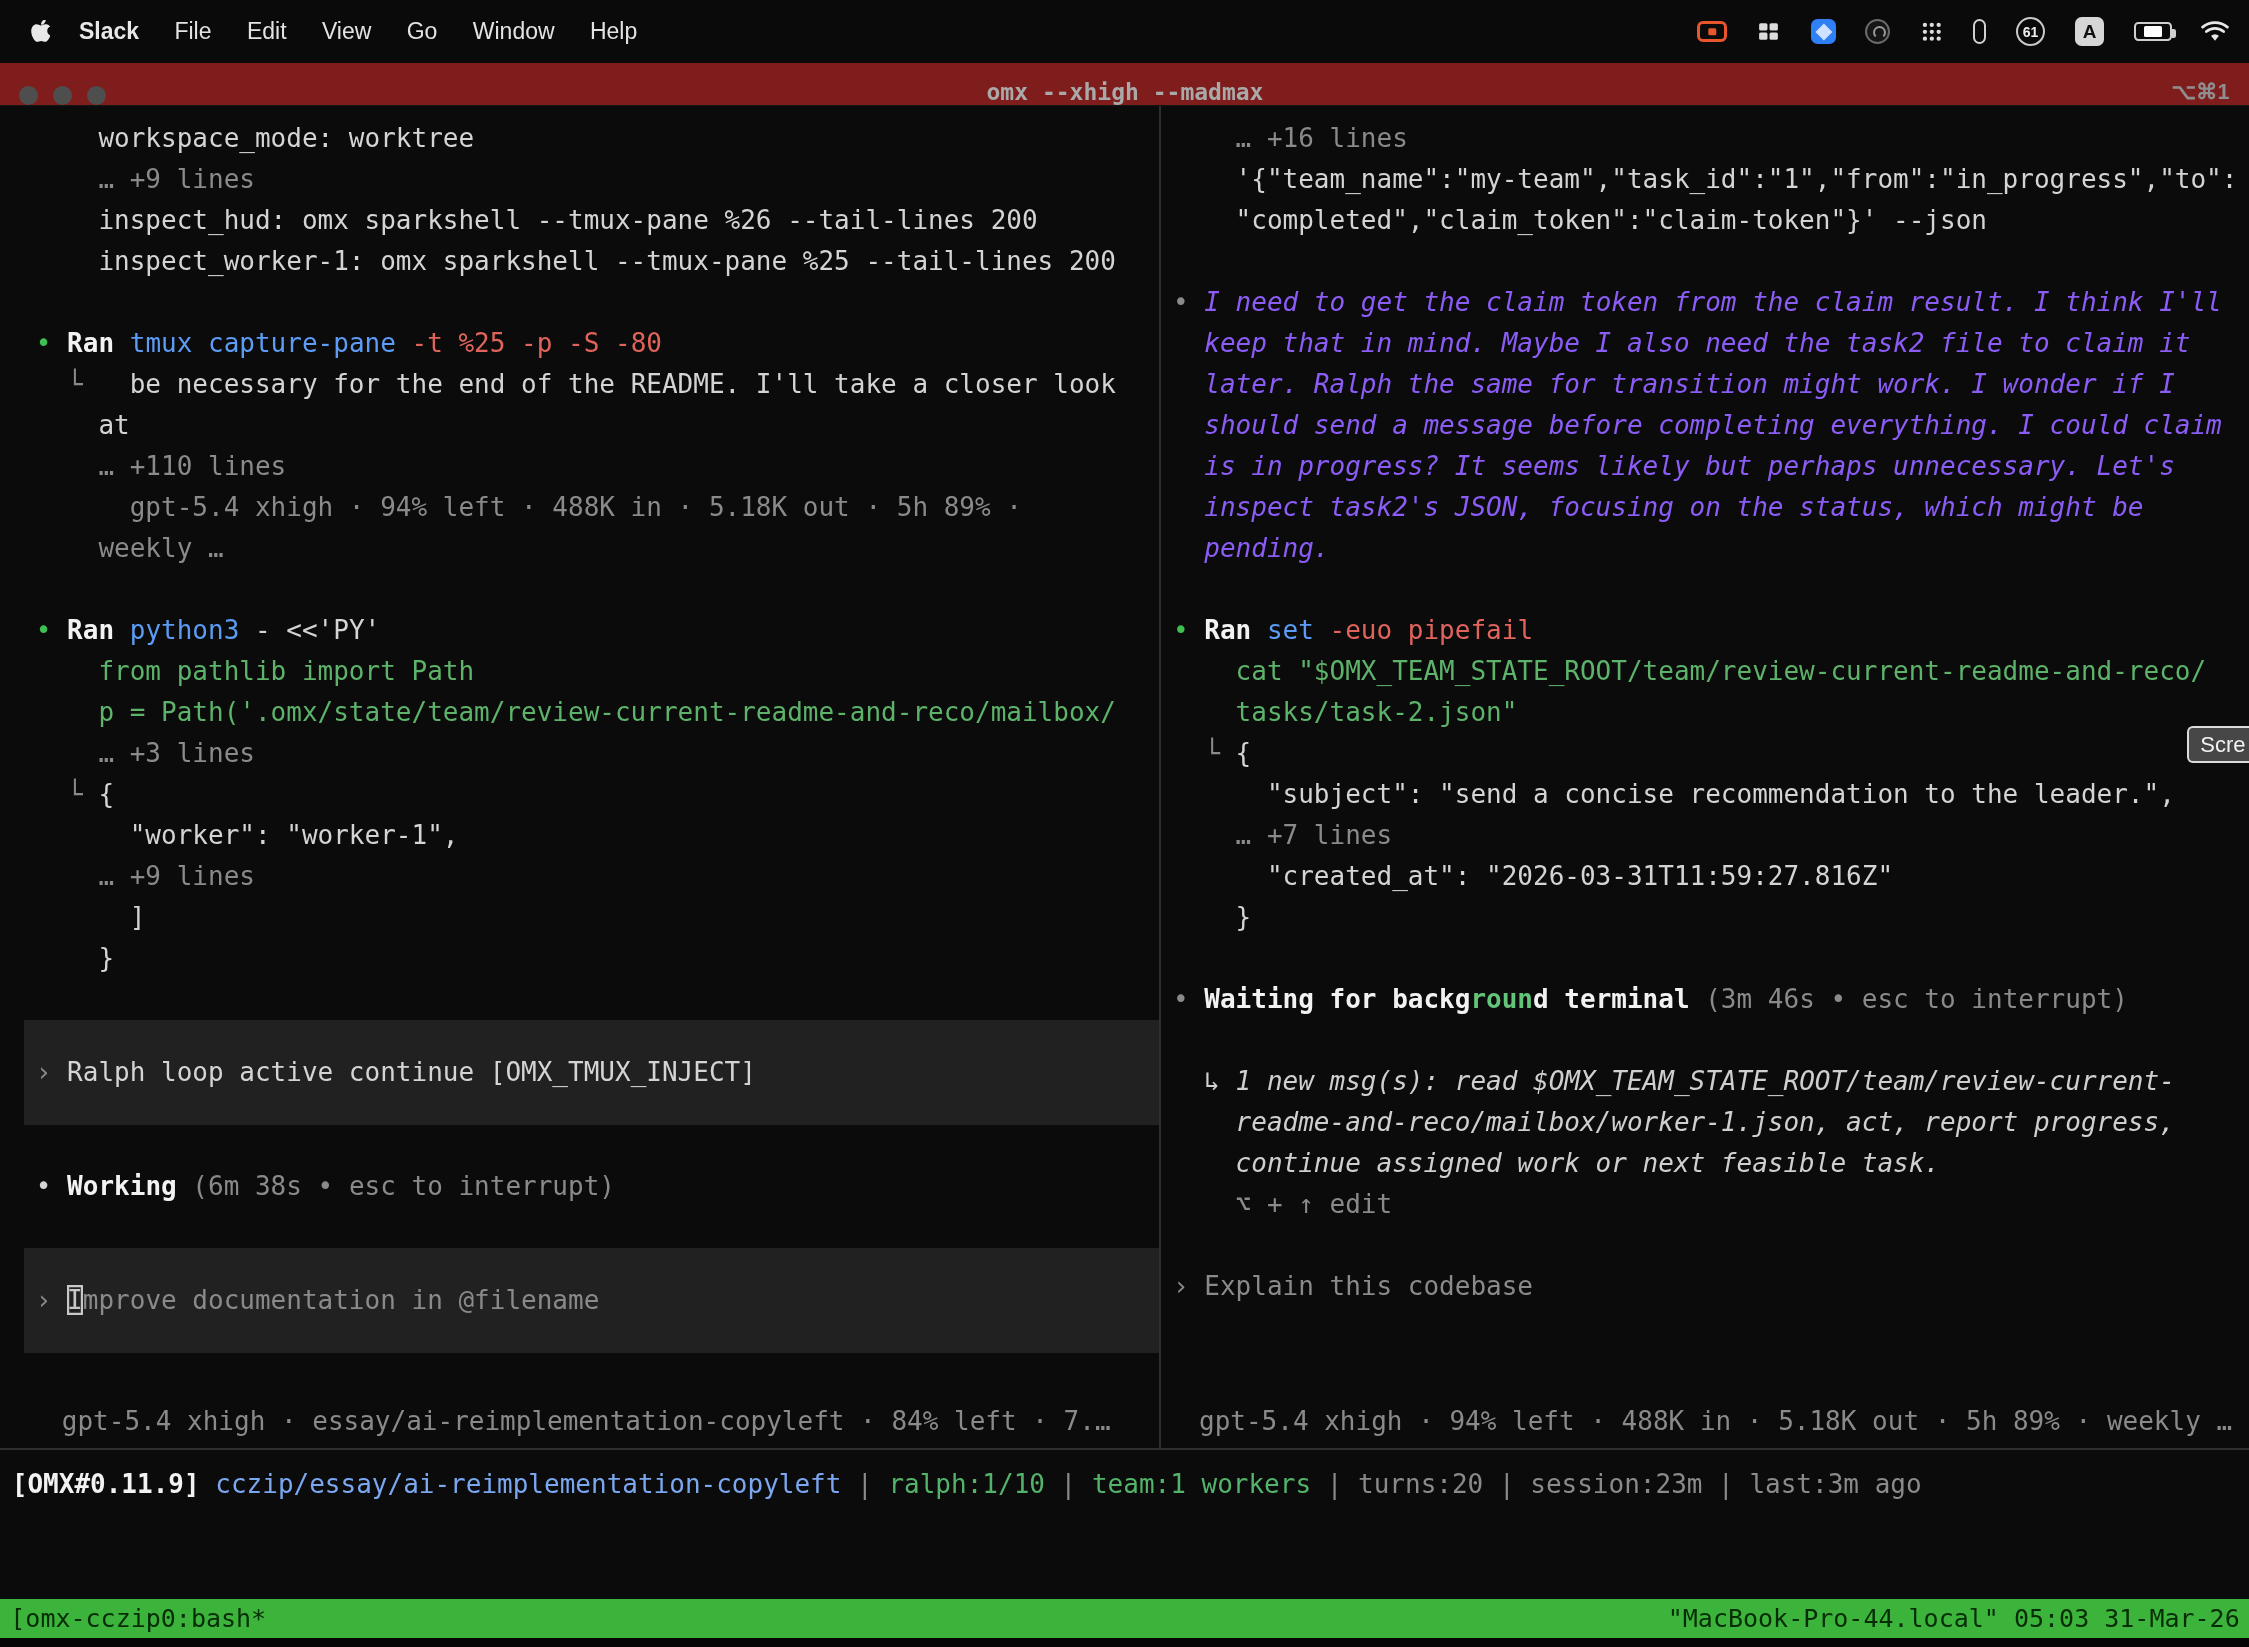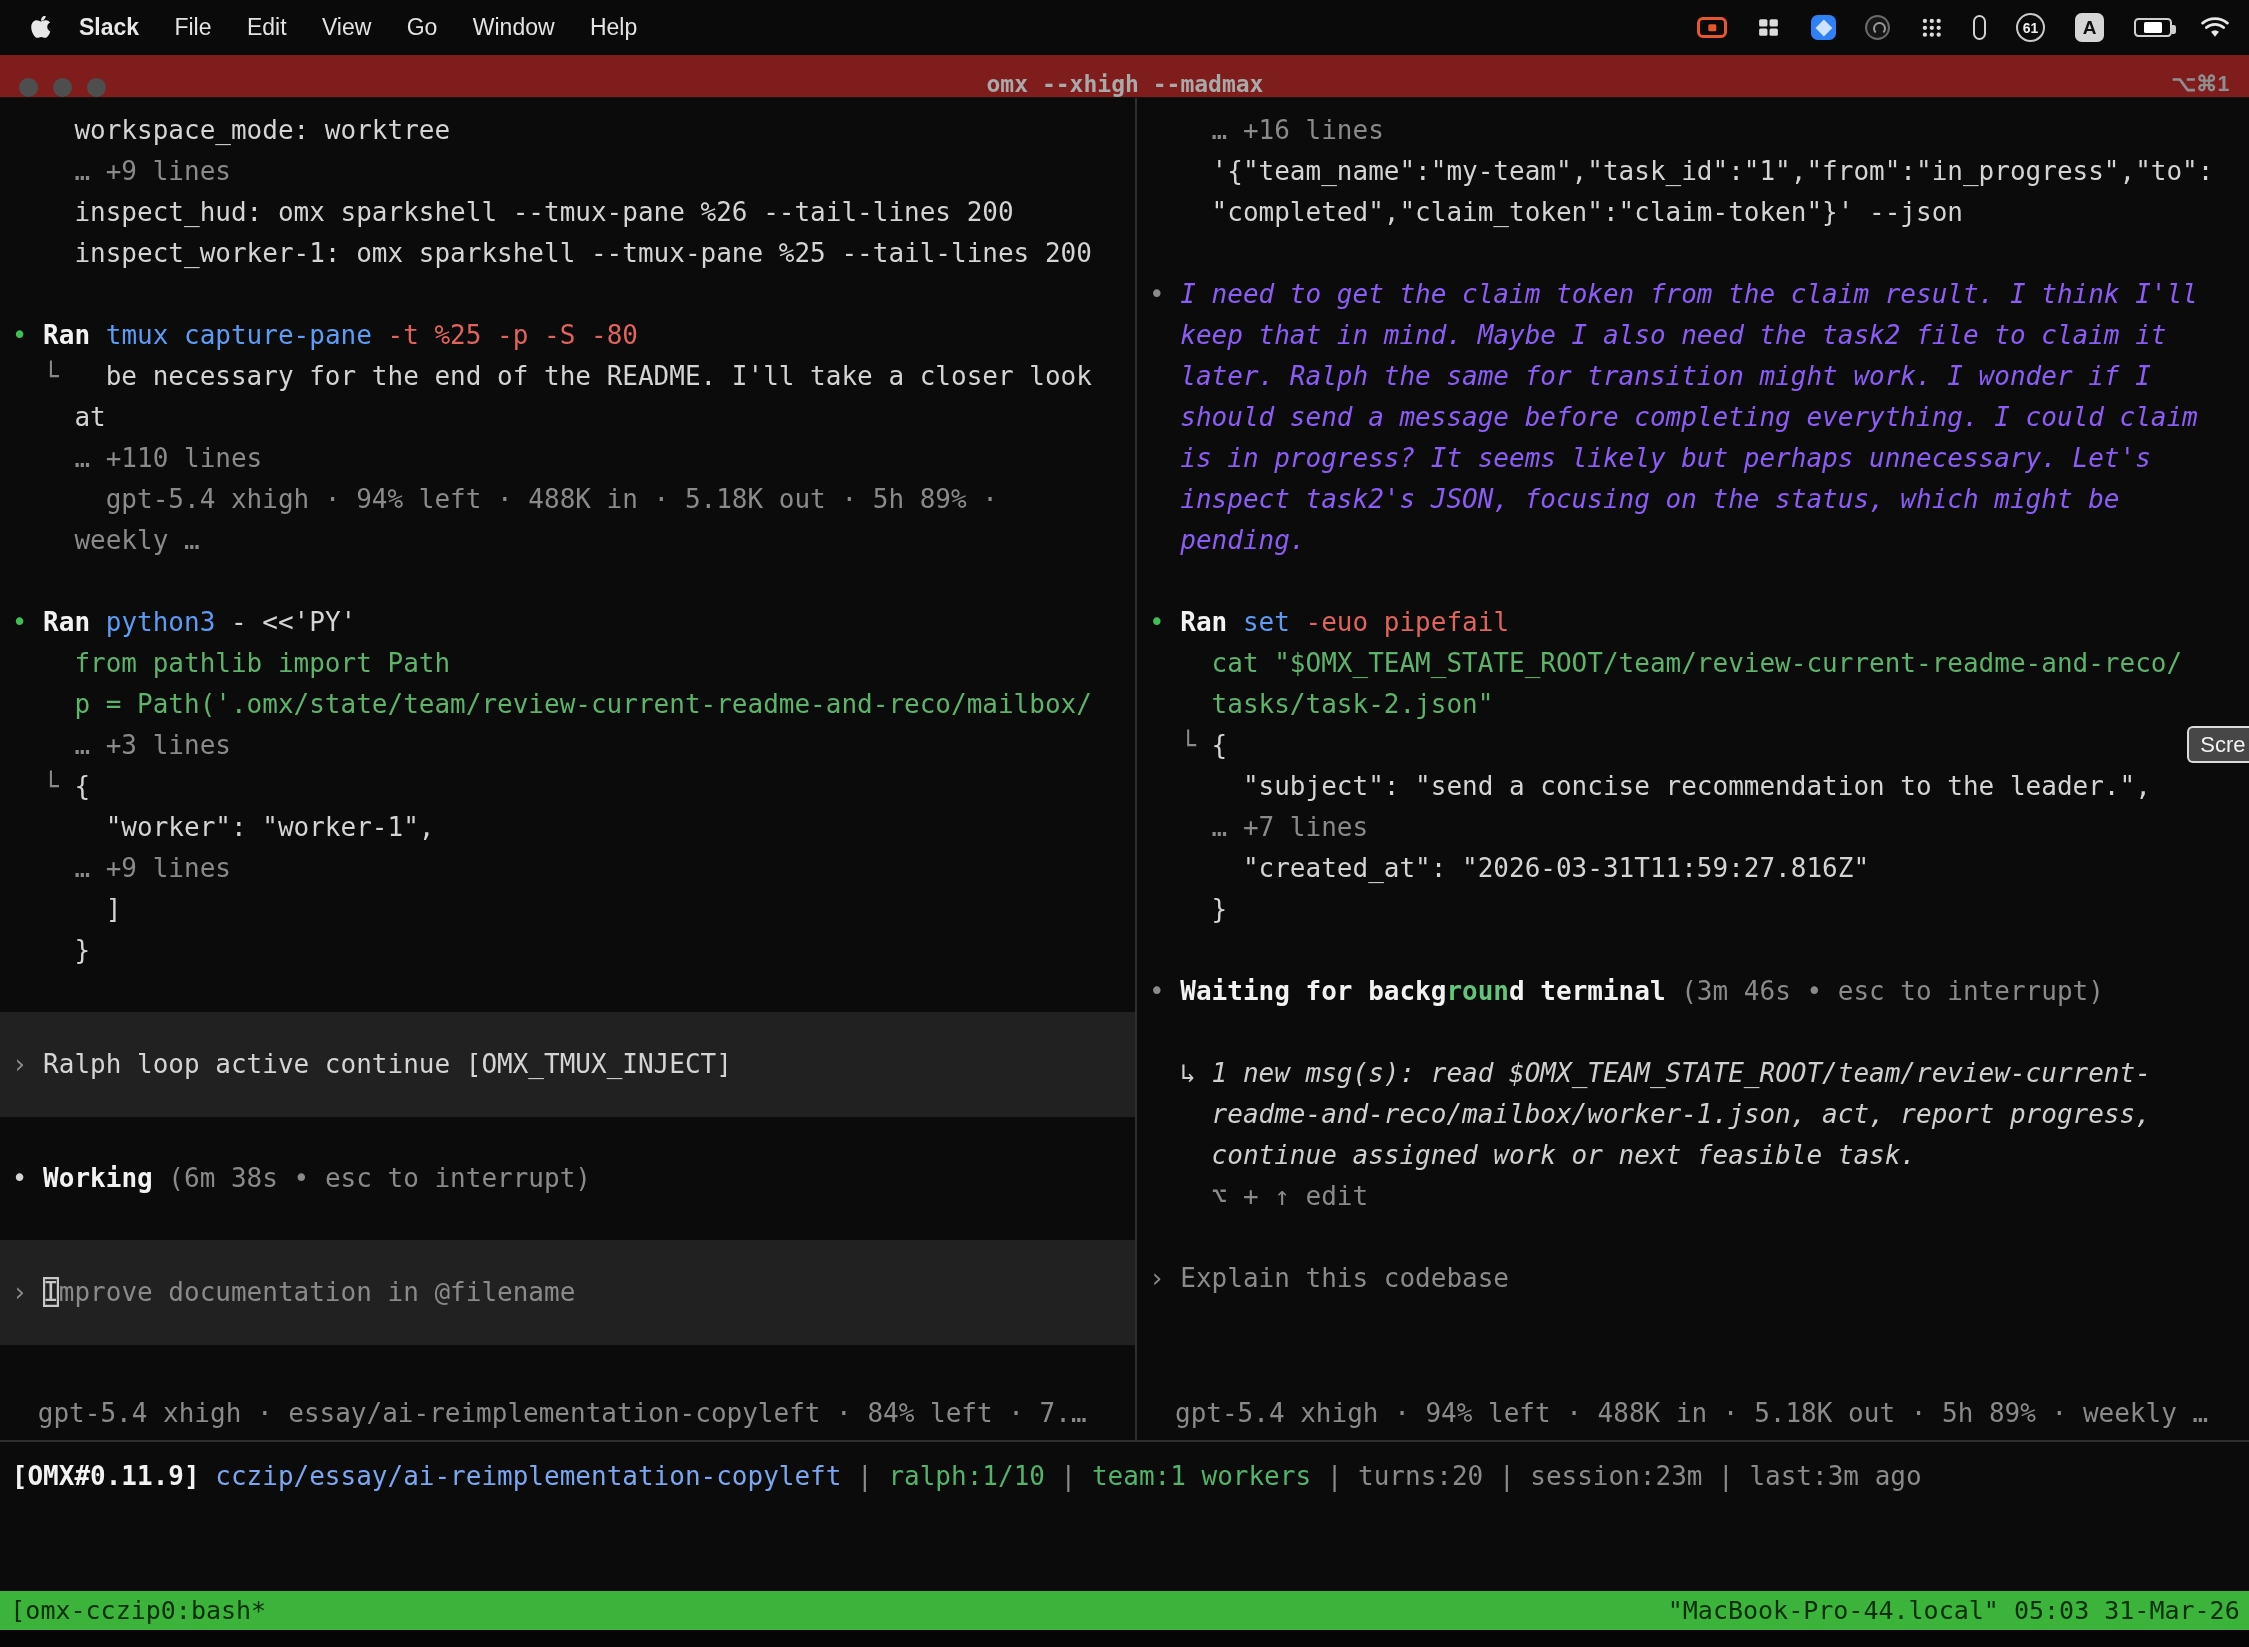--- a/index.html
+++ b/index.html
@@ -1,21 +1,21 @@
 <!DOCTYPE html>
 <html style="font-size:11.8px"><head>
 <meta charset="utf-8">
 <style>
   * { margin:0; padding:0; box-sizing:border-box; }
   html,body { width:2250px; height:1648px; background:#000; }
   body { font-family:"DejaVu Sans Mono","DejaVu Sans",monospace; font-size:26px; }
   .screen { position:relative; width:2250px; height:1648px; overflow:hidden; background:#050505; }
 
   
-  .menubar { height:55px; background:#0a0a0a; display:flex; align-items:center; padding:0 20.7px;
+  .menubar { height:63px; background:#0a0a0a; display:flex; align-items:center; padding:0 20.7px;
              color:#e8e8e8; font-family:"Liberation Sans",sans-serif; font-size:23px; }
   .apple-wrap { display:flex; align-items:center; padding:0 10.3px; }
   .app-name { font-weight:700; padding:0 17.7px; }
   .menu-item { padding:0 17.7px; color:#e3e3e3; }
   .status-icons { margin-left:auto; display:flex; align-items:center; gap:29.5px; }
   .mb-icon { display:inline-flex; align-items:center; justify-content:center; }
   .rec { width:29.5px; height:20.7px; border:3px solid #e8562c; border-radius:5.9px; position:relative; }
   .rec::after { content:""; position:absolute; left:50%; top:50%; width:7.4px; height:7.4px;
                 transform:translate(-50%,-50%); background:#e8562c; border-radius:1.5px; }
   .blueapp { width:25px; height:25px; border-radius:6.6px; background:#2f7ff7; position:relative; }
@@ -37,21 +37,21 @@
   .titlebar { height:43px; background:#7f1d1d; border-bottom:0.7px solid #151515;
               position:relative; display:flex; align-items:flex-end;
               font-family:"Liberation Sans",sans-serif;font-weight:bold; }
   .lights { position:absolute; left:19px; display:flex; gap:14.8px; }
   .light { width:19px; height:19px; border-radius:50%; background:#4e4e4e; }
   .win-title { flex:1; text-align:center; color:#a9a9a9; font-size:23px;
                font-family:"DejaVu Sans Mono",monospace; }
   .win-right { position:absolute; right:20.7px; color:#8f8f8f; font-size:21.4px; }
 
   
-  .term-body { height:1342px; display:flex; position:relative; background:#0b0b0b; }
+  .term-body { height:1342px; display:flex; position:relative; background:#0b0b0b;padding-left:24px; }
   .pane { position:relative; height:100%; overflow:hidden; padding-top:11.8px; }
   .pane.left { width:1135px; }
   .pane.right { flex:1; }
   .vdiv { width:2.2px; background:#2f2f2f; height:100%; }
 
   .tline { line-height:41px; min-height:41px; white-space:pre; padding:0 0 0 11.8px; }
   .tline.bar { background:#212121; padding:32px 11.8px; }
   .c-w  { color:#d4d4d4; }
   .c-b  { color:#f2f2f2; font-weight:700; }
   .c-d  { color:#8a8a8a; }

